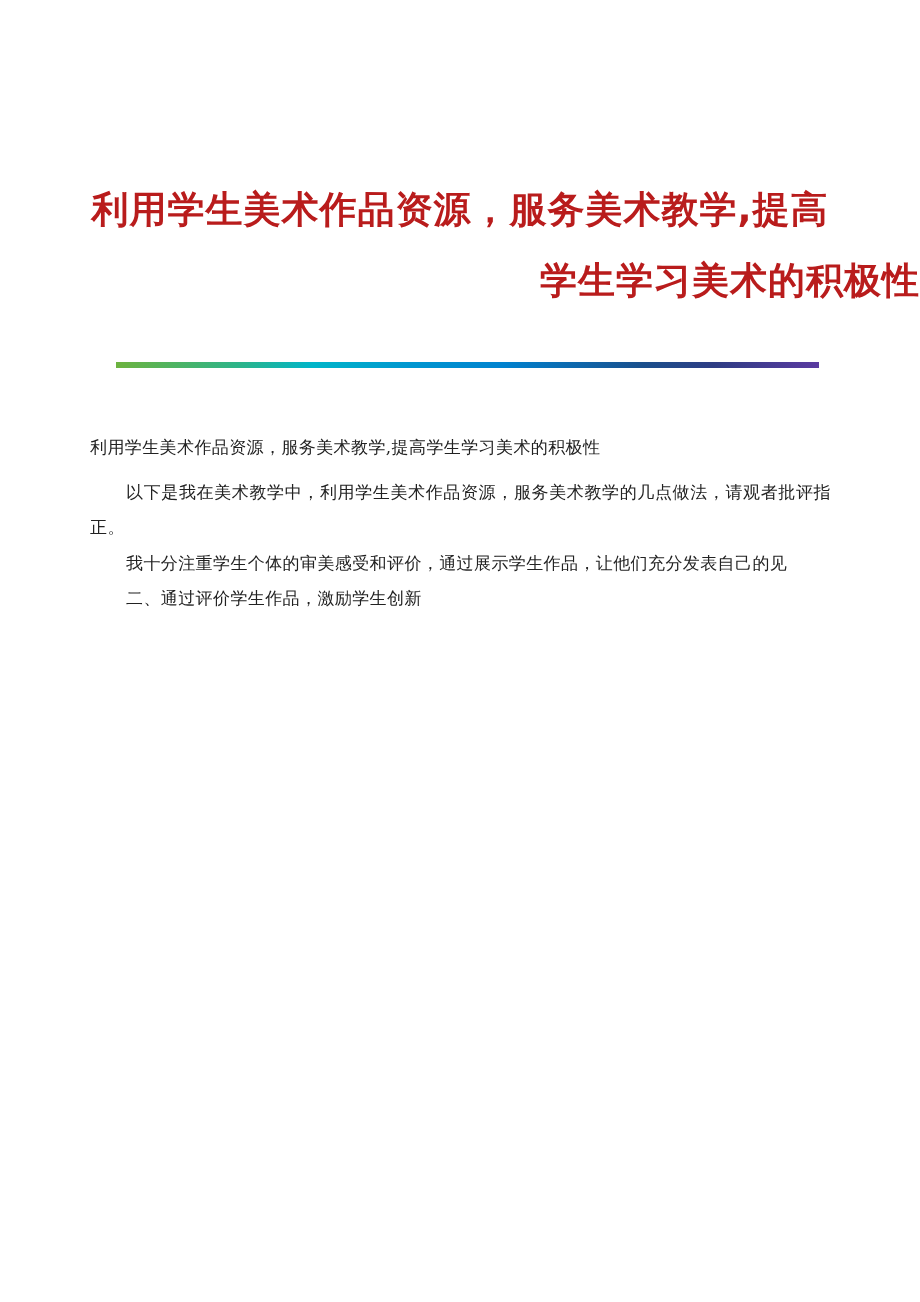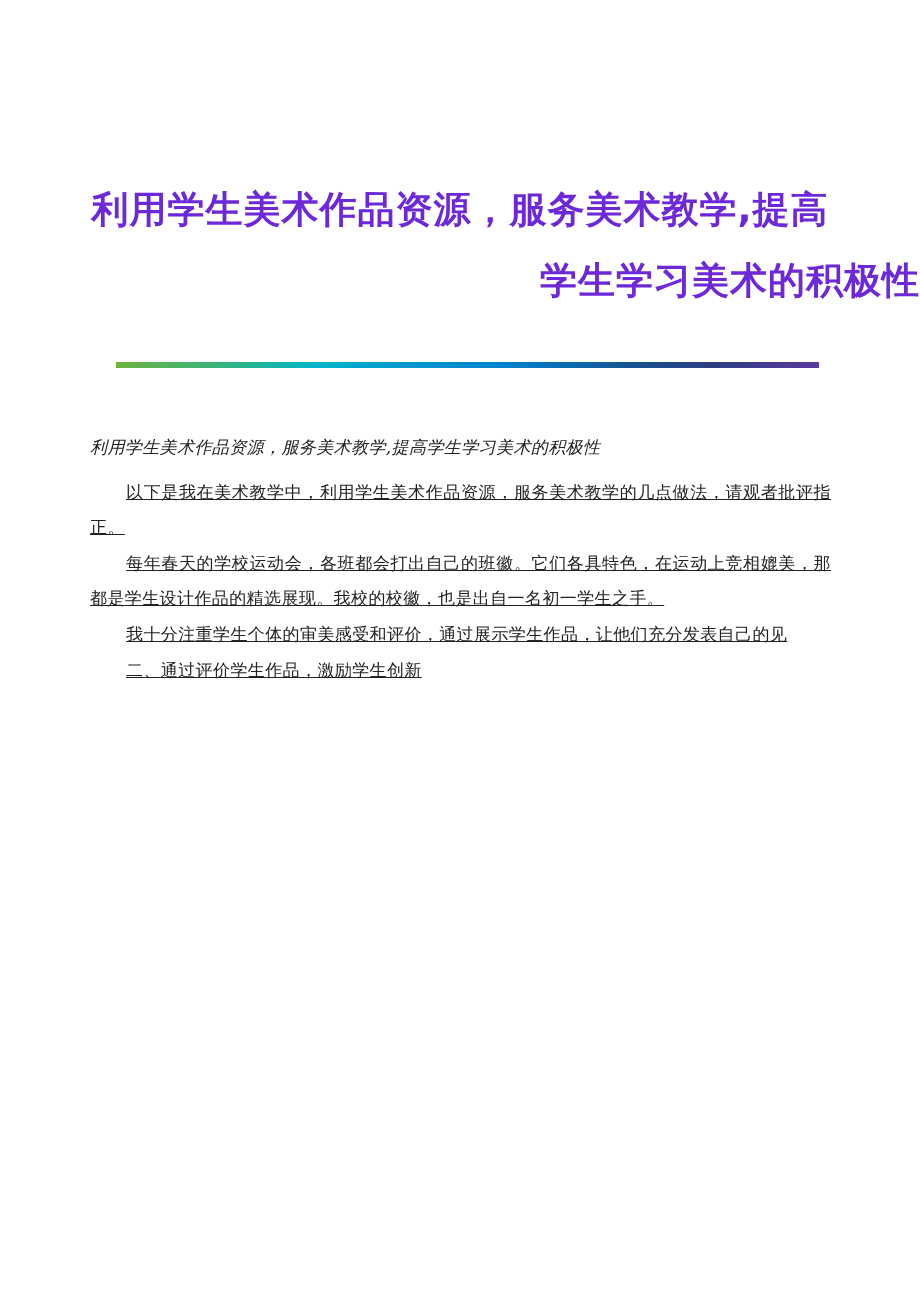--- a/index.html
+++ b/index.html
@@ -1,44 +1,43 @@
 <!DOCTYPE html>
 <html><head>
   <meta charset="utf-8">
   <style>
     html, body { margin: 0; padding: 0; background: #ffffff; }
     body { width: 920px; height: 1302px; position: relative; overflow: hidden;
            font-family: "DejaVu Serif", "Liberation Serif", serif; color: #111; }
     .title {
       position: absolute; left: 0; width: 920px; text-align: center;
       font-family: "DejaVu Sans", "Liberation Sans", sans-serif;
-      font-weight: bold; font-size: 37px; letter-spacing: 1px; color: #6d28d9;
+      font-weight: bold; font-size: 37px; letter-spacing: 1px; color: #b91c1c;
       margin: 0; line-height: 1;
     }
     .title.l1 { top: 191px; }
     .title.l2 { top: 262px; text-align: right; }
     .divider {
       position: absolute; left: 116px; top: 362px; width: 703px; height: 6px;
       background: linear-gradient(90deg, #6db33f 0%, #2ab48c 18%, #00b5c9 28%, #0096d0 42%, #0082cf 55%, #1a4f8c 75%, #2e3d84 85%, #5a3aa0 100%);
     }
     .doc { position: absolute; left: 90px; top: 430px; width: 741px; }
     .p {
       font-size: 17px; line-height: 35.6px; margin: 0; text-align: justify;
       text-align-last: left; color: #222; letter-spacing: 0.4px;
     }
-    .p.indent { text-indent: 36px; text-decoration: underline; }
-    .p.subtitle { margin-bottom: 9px; font-style: italic; }
+    .p.indent { text-indent: 36px; }
+    .p.subtitle { margin-bottom: 9px; }
   </style>
 </head>
 <body>
 
 <h1 class="title l1">利用学生美术作品资源，服务美术教学,提高</h1>
 <h1 class="title l2">学生学习美术的积极性</h1>
 
 <div class="divider"></div>
 
 <div class="doc">
   <p class="p subtitle">利用学生美术作品资源，服务美术教学,提高学生学习美术的积极性</p>
   <p class="p indent">以下是我在美术教学中，利用学生美术作品资源，服务美术教学的几点做法，请观者批评指正。</p>
-  <p class="p indent">每年春天的学校运动会，各班都会打出自己的班徽。它们各具特色，在运动上竞相媲美，那都是学生设计作品的精选展现。我校的校徽，也是出自一名初一学生之手。</p>
   <p class="p indent">我十分注重学生个体的审美感受和评价，通过展示学生作品，让他们充分发表自己的见</p>
   <p class="p indent">二、通过评价学生作品，激励学生创新</p>
 </div>
 
 </body></html>

